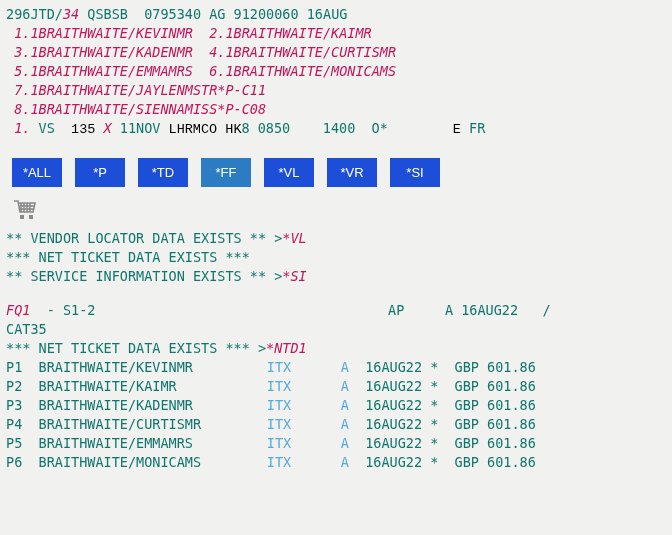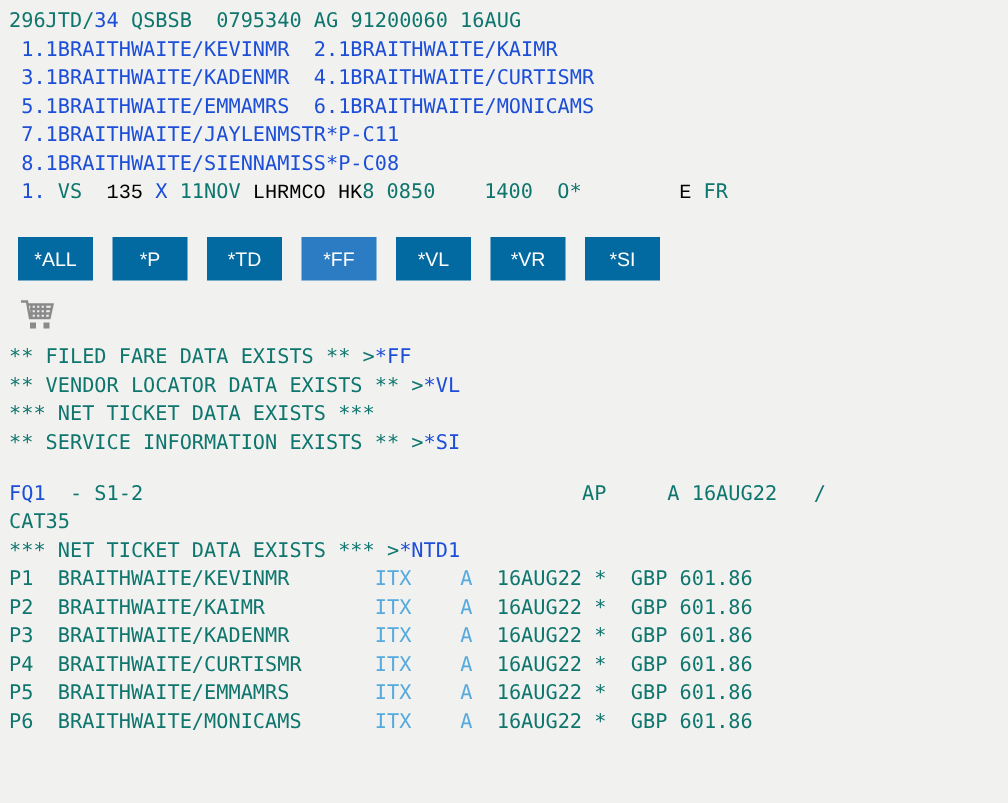--- a/index.html
+++ b/index.html
@@ -9,30 +9,30 @@
     background:#f1f1ef;
     box-sizing:border-box;
     padding:5px 6px 0 6px;
     overflow:hidden;
     font-family:"DejaVu Sans Mono","Liberation Mono",monospace;
     font-size:13.5px;
     color:#3c3c3c;
   }
   .line{white-space:pre;line-height:19px;height:19px;}
   .c-d{color:#0f766e;}
-  .c-g{color:#1d4ed8;}
+  .c-g{color:#be185d;font-style:italic;}
   .c-b{color:#000000;font-family:Liberation Mono, monospace;}
-  .c-lb{color:#56aadc;}
+  .c-lb{color:#56aadc;margin-left:17px;}
   .toolbar{
     margin:20px 0 0 6px;
     display:flex;gap:13px;
   }
   .tbtn{
     width:50px;height:29px;
-    background:#0369a1;color:#ffffff;
+    background:#1d4ed8;color:#ffffff;
     border:none;
     font-family:"Liberation Sans","DejaVu Sans",sans-serif;
     font-size:13px;
     display:flex;align-items:center;justify-content:center;
     cursor:pointer;
   }
   .tbtn.active{background:#2b7cc2;}
   .cart{margin:10px 0 0 6px;width:26px;height:26px;}
   .status-block{margin-top:6px;}
   .fq-block{margin-top:15px;}
@@ -72,21 +72,20 @@
         <line x1="18" y1="6" x2="18" y2="15"></line>
         <line x1="8" y1="9" x2="22" y2="9"></line>
         <line x1="8" y1="12" x2="21.5" y2="12"></line>
       </g>
       <rect x="8" y="18" width="4" height="4" fill="#8a8a8a"></rect>
       <rect x="17" y="18" width="4" height="4" fill="#8a8a8a"></rect>
     </svg>
   </div>
 
   <div class="status-block">
-      <div class="line"><span class="c-d">** FILED FARE DATA EXISTS ** &gt;</span><span class="c-g">*FF</span></div>
       <div class="line"><span class="c-d">** VENDOR LOCATOR DATA EXISTS ** &gt;</span><span class="c-g">*VL</span></div>
       <div class="line"><span class="c-d">*** NET TICKET DATA EXISTS ***</span></div>
       <div class="line"><span class="c-d">** SERVICE INFORMATION EXISTS ** &gt;</span><span class="c-g">*SI</span></div>
     </div>
 
   <div class="fq-block">
       <div class="line"><span class="c-g">FQ1</span><span class="c-d">  - S1-2                                    AP     A 16AUG22   /</span></div>
       <div class="line"><span class="c-d">CAT35</span></div>
       <div class="line"><span class="c-d">*** NET TICKET DATA EXISTS *** &gt;</span><span class="c-g">*NTD1</span></div>
       <div class="line"><span class="c-d">P1  BRAITHWAITE/KEVINMR       </span><span class="c-lb">ITX</span><span class="c-d">    </span><span class="c-lb">A</span><span class="c-d">  16AUG22 *  GBP 601.86</span></div>

